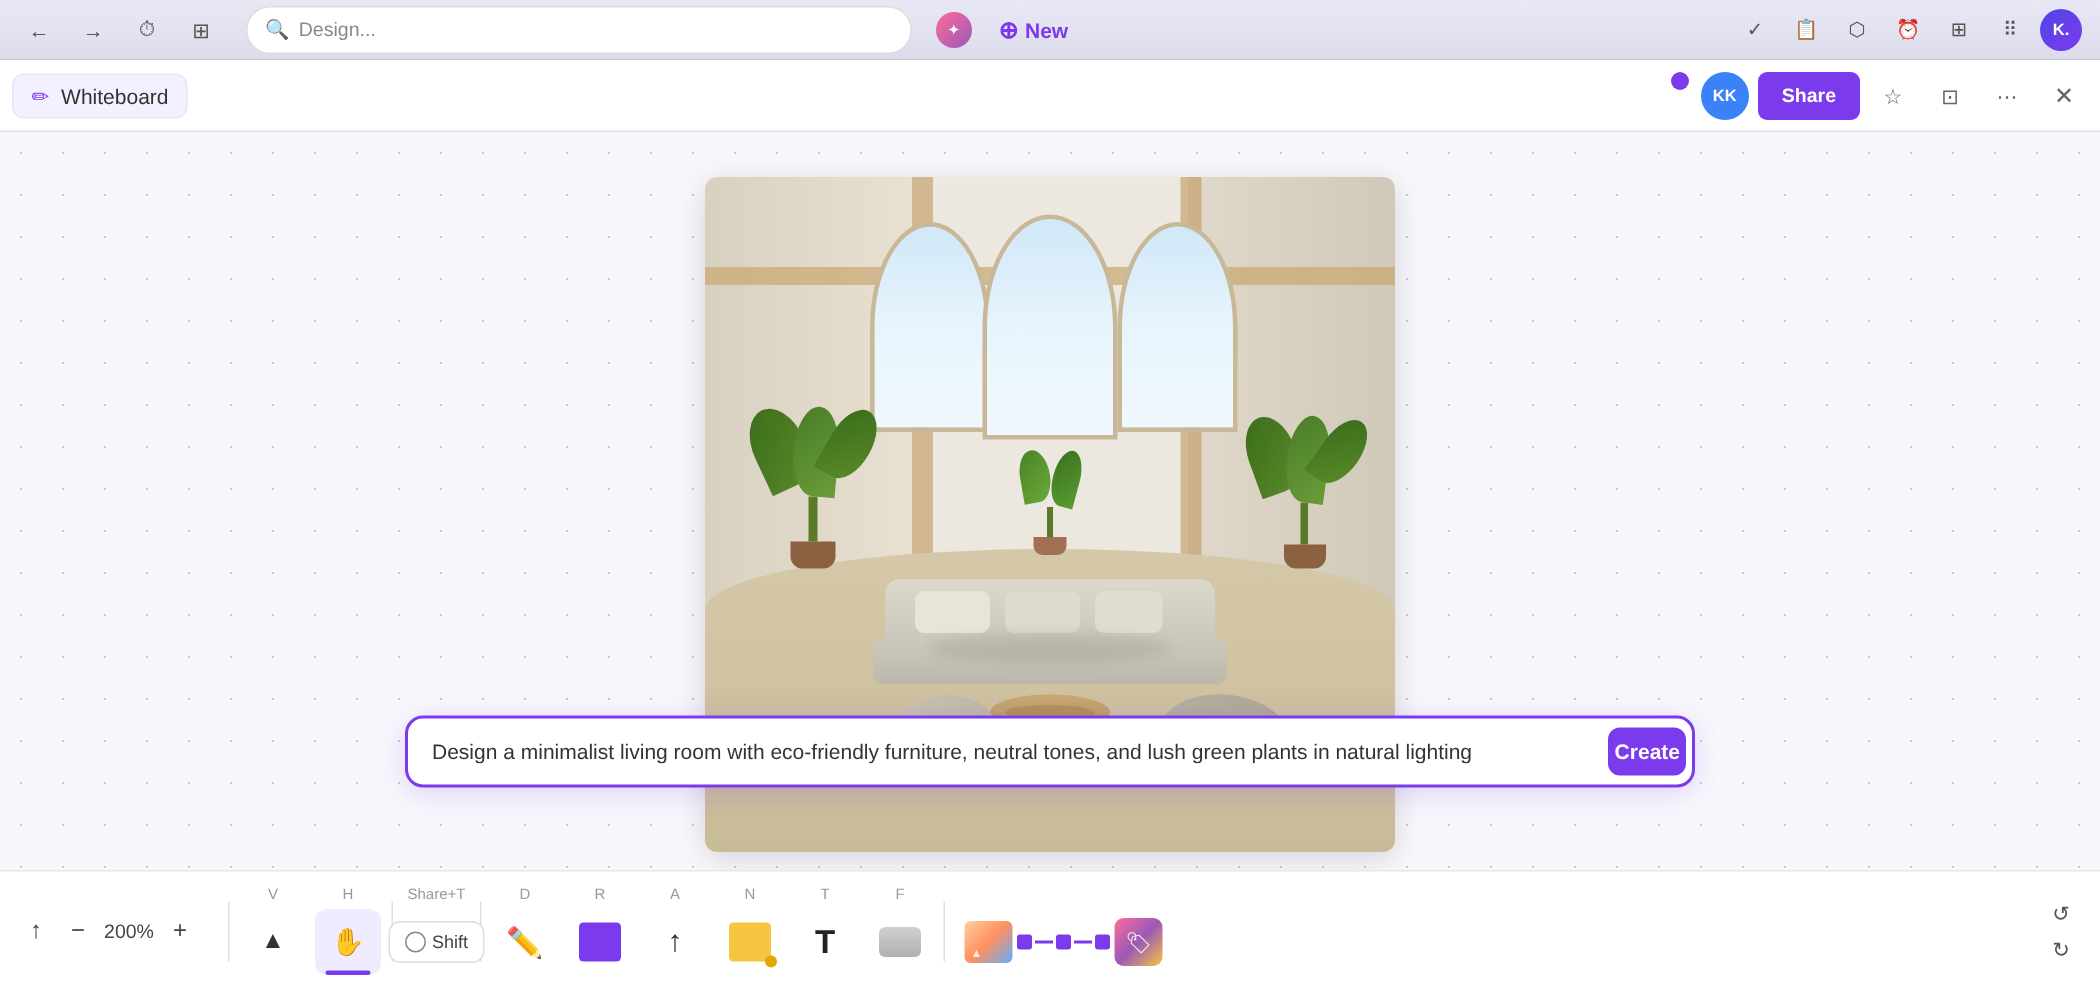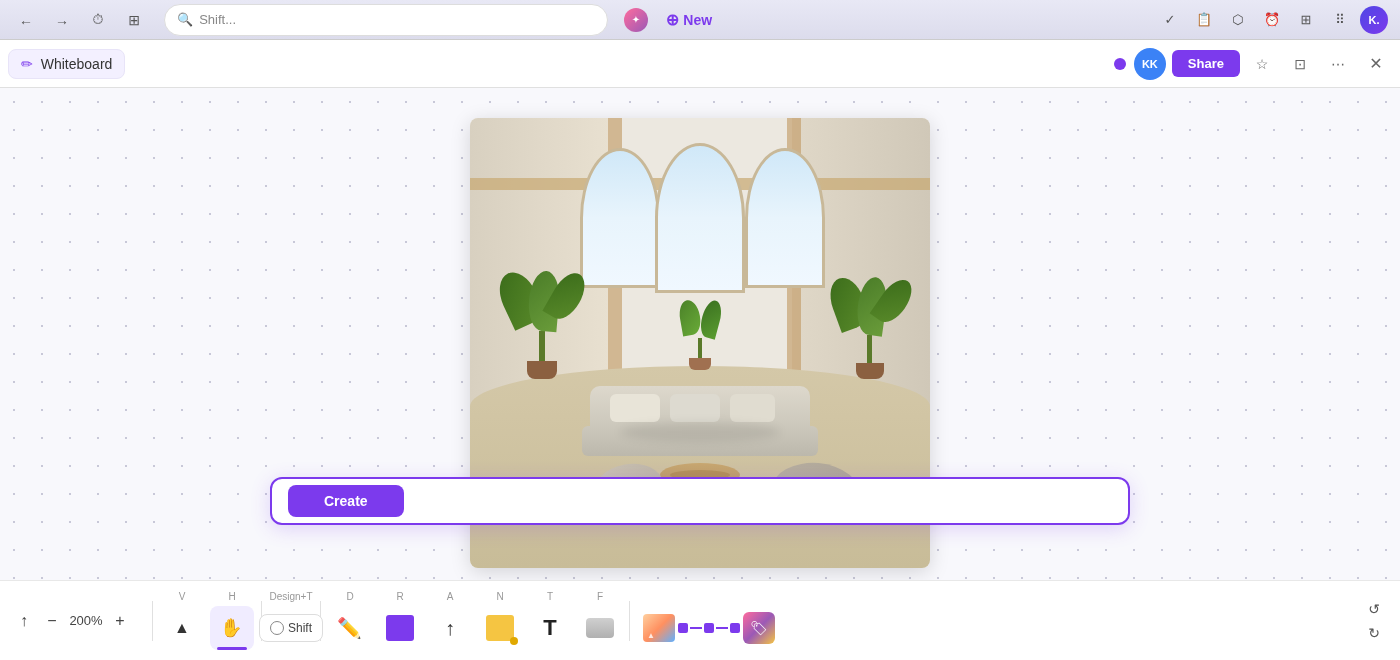--- a/index.html
+++ b/index.html
@@ -109,21 +109,21 @@
       background: #f3f0ff;
       border: 1px solid #e8e4f8;
       cursor: pointer;
       font-size: 14px;
       font-weight: 500;
       color: #333;
     }
     .tab-pencil-icon { font-size: 14px; color: #7c3aed; }
     .tab-spacer { flex: 1; }
     .tab-actions {
-      display: flex; align-items: center; gap: 6px;
+      display: flex; gap: 6px;
     }
     .tab-action-btn {
       width: 32px; height: 32px;
       border-radius: 50%;
       border: none; background: transparent;
       cursor: pointer;
       display: flex; align-items: center; justify-content: center;
       color: #666; font-size: 14px;
     }
     .avatar-kk {
@@ -269,21 +269,21 @@
     }
     .prompt-text {
       flex: 1;
       font-size: 14px;
       color: #333;
       white-space: nowrap;
       overflow: hidden;
       text-overflow: ellipsis;
     }
     .create-btn {
-      padding: 8px 36px;
+      padding: 8px 4px;
       background: #7c3aed;
       color: white;
       border: none;
       border-radius: 8px;
       font-size: 14px;
       font-weight: 600;
       cursor: pointer;
       white-space: nowrap;
     }
 
@@ -464,21 +464,21 @@
     <span>→</span>
   </button>
   <button class="nav-btn">
     <span>⏱</span>
   </button>
   <button class="nav-btn">
     <span>⊞</span>
   </button>
   <div class="search-bar">
     <span class="search-icon">🔍</span>
-    <span class="search-input-display">Shift...</span>
+    <span class="search-input-display">Design...</span>
   </div>
   <div class="logo-icon">
     <span>✦</span>
   </div>
   <button class="new-btn">
     <span class="new-plus">⊕</span>
     <span>New</span>
   </button>
   <div class="chrome-spacer"></div>
   <div class="chrome-actions">
@@ -593,20 +593,21 @@
 
       <div style="position:absolute;bottom:12%;left:27%;width:70px;height:50px;background:linear-gradient(135deg,#ccc4b4,#b8b0a0);border-radius:50%;transform:rotate(-10deg);"></div>
 
       <div style="position:absolute;bottom:10%;right:15%;width:90px;height:60px;background:linear-gradient(135deg,#b8b0a0,#a8a090);border-radius:50%;transform:rotate(5deg);"></div>
 
       <div style="position:absolute;bottom:28%;left:50%;transform:translateX(-50%);width:160px;height:20px;background:rgba(0,0,0,0.08);border-radius:50%;filter:blur(4px);"></div>
     </div>
   </div>
 
   <div class="prompt-bar">
+    <span class="prompt-text">Design a minimalist living room with eco-friendly furniture, neutral tones, and lush green plants in natural lighting</span>
     <button class="create-btn">Create</button>
   </div>
 
 </div>
 
 <div class="bottom-toolbar">
 
   <div class="zoom-controls">
     <button class="zoom-btn">
       <span>↑</span>
@@ -631,21 +632,21 @@
       <span class="tool-key">H</span>
       <button class="tool-btn active">
         <span style="font-size:18px;">✋</span>
         <div class="tool-active-indicator"></div>
       </button>
     </div>
 
     <div class="tool-separator"></div>
 
     <div class="tool-group">
-      <span class="tool-key">Design+T</span>
+      <span class="tool-key">Share+T</span>
       <button class="tool-btn">
         <div class="task-tool">
           <div class="task-circle"></div>
           <span style="font-size:12px;">Shift</span>
         </div>
       </button>
     </div>
 
     <div class="tool-separator"></div>
 

